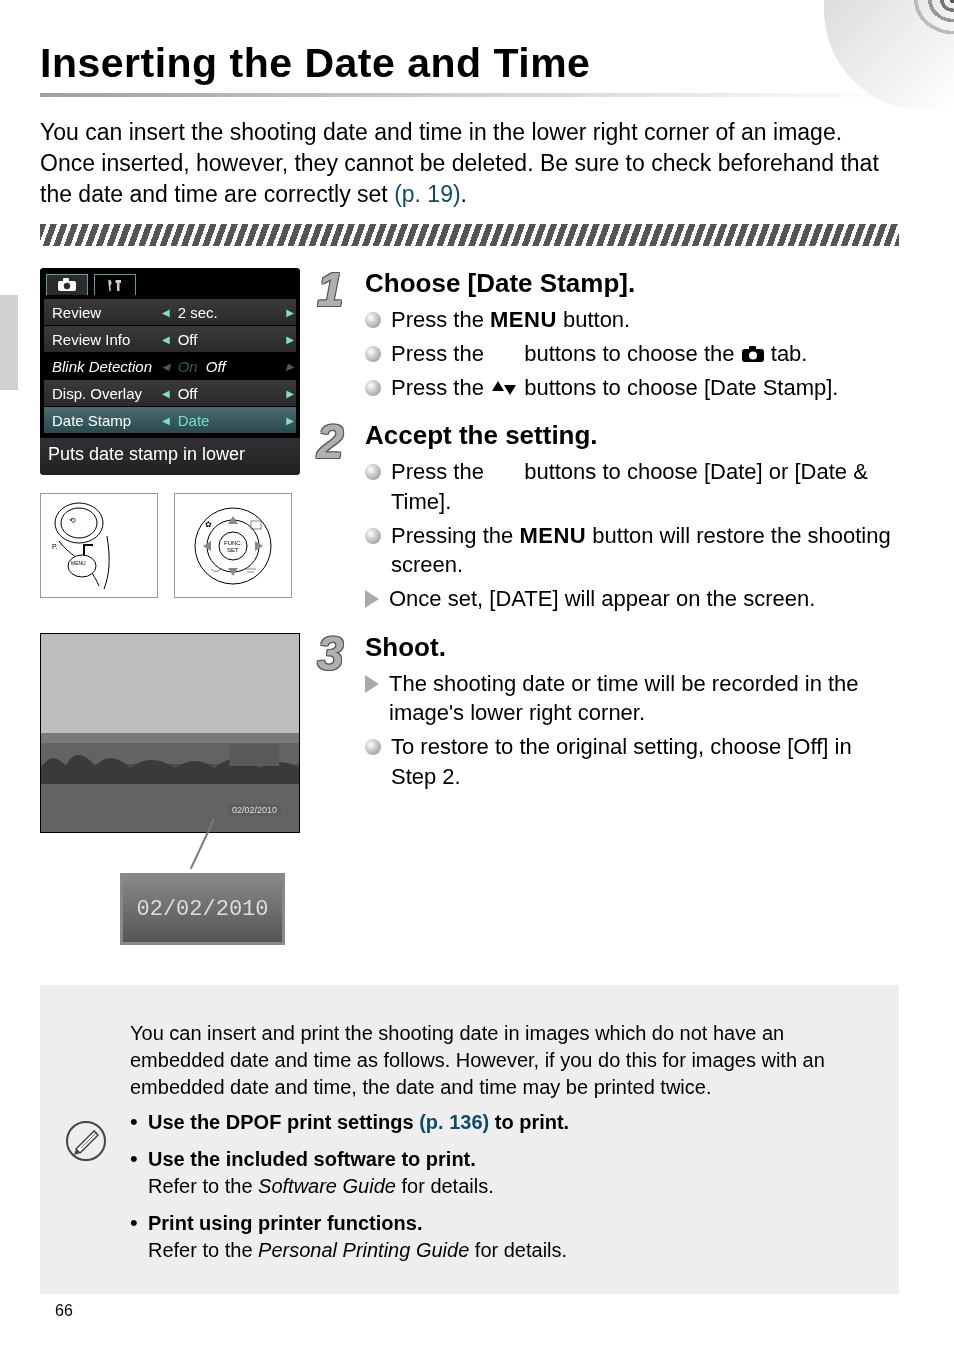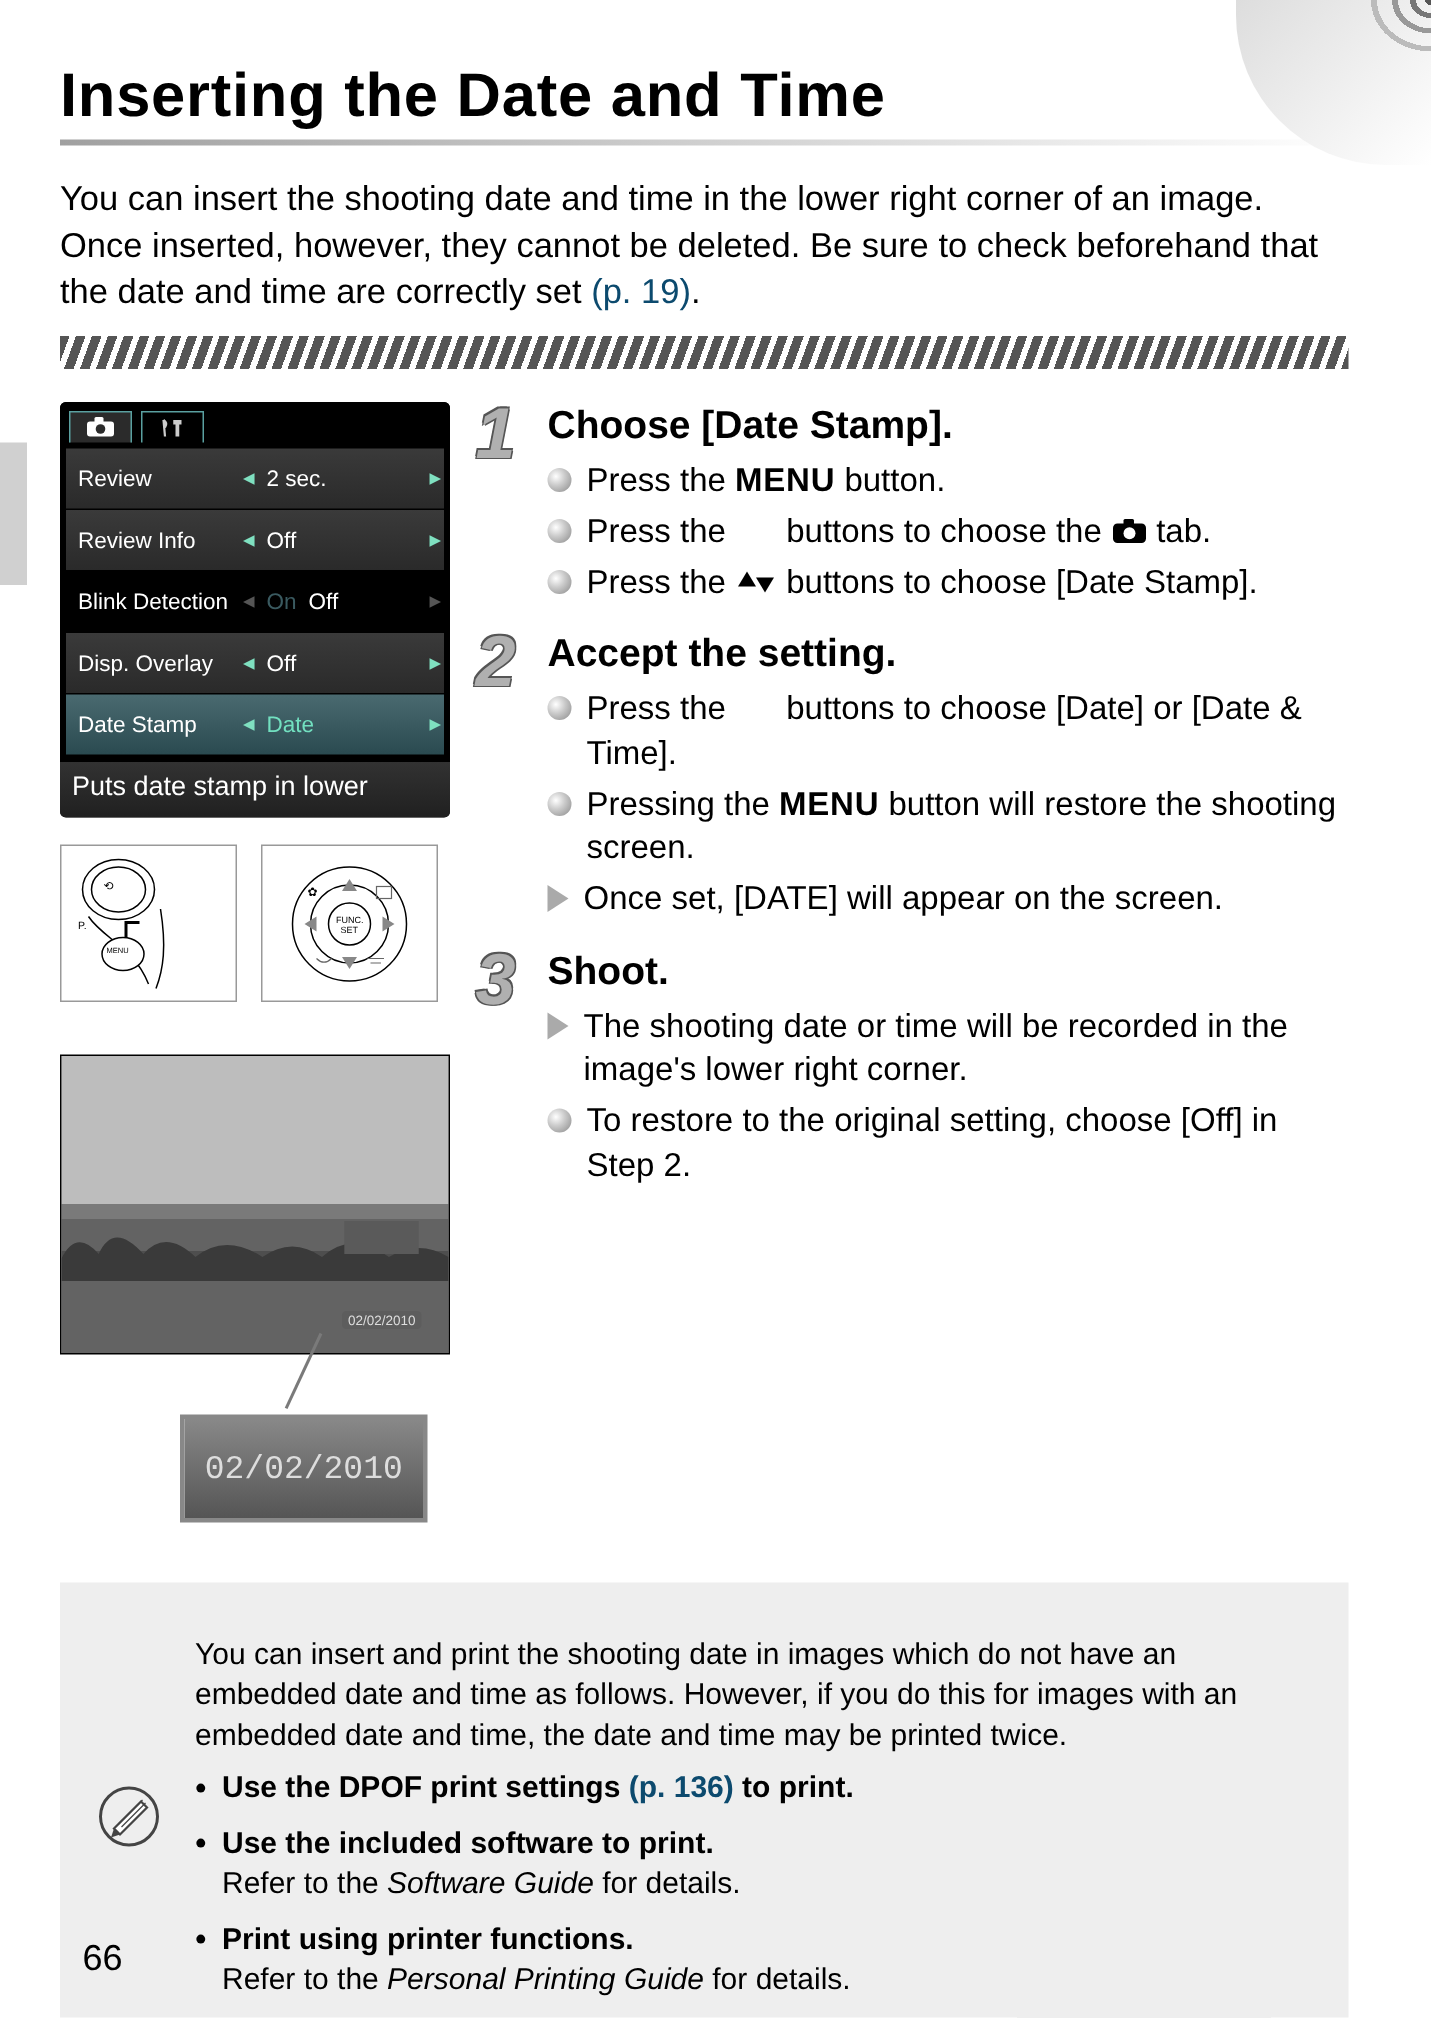--- a/index.html
+++ b/index.html
@@ -90,27 +90,27 @@
     display: flex;
     align-items: center;
     justify-content: center;
   }
   .lcd-tab.active { background:#2b2b2b; }
   .lcd-rows { padding: 4px; }
   .lcd-row {
     display: flex;
     align-items: center;
     background: linear-gradient(#3a3a3a,#2a2a2a);
-    height: 40px;
+    height: 26px;
     padding: 0 2px 0 8px;
     font-size: 15px;
     position: relative;
     margin-bottom: 1px;
   }
-  .lcd-row.nobg { background: #000; }
+  .lcd-row.nobg { background: #000; font-style: italic; }
   .lcd-row.sel { background: linear-gradient(#4a6a70,#2a4a50); }
   .lcd-row .lbl { flex: 0 0 110px; }
   .lcd-row .val { flex: 1; text-align:left; padding-left:8px; }
   .lcd-row .val.green { color:#72e0c0; }
   .lcd-row .tri { font-size:10px; color:#7fe0c0; }
   .lcd-row .tri.off { color:#555; }
   .lcd-row .tri-r { margin-left:auto; }
   .lcd-help {
     background: linear-gradient(#323232,#202020);
     color:#fff;
@@ -196,21 +196,21 @@
     width:42px; height:42px;
   }
   .tips ul { list-style:none; margin-top:8px; }
   .tips li { margin-bottom:10px; position:relative; padding-left:18px;}
   .tips li::before { content:"•"; position:absolute; left:0; top:-2px; font-size:22px;}
   .tips strong { font-weight:bold; }
   .tips em { font-style: italic; }
 
   .page-num {
     position: absolute; left: 55px; bottom: 25px;
-    font-size: 24px;
+    font-size: 16px;
   }
 </style>
 </head>
 <body>
 
 <div class="title-band">
   <div class="title-corner"></div>
   <h1>Inserting the Date and Time</h1>
   <div class="title-underline"></div>
 </div>

